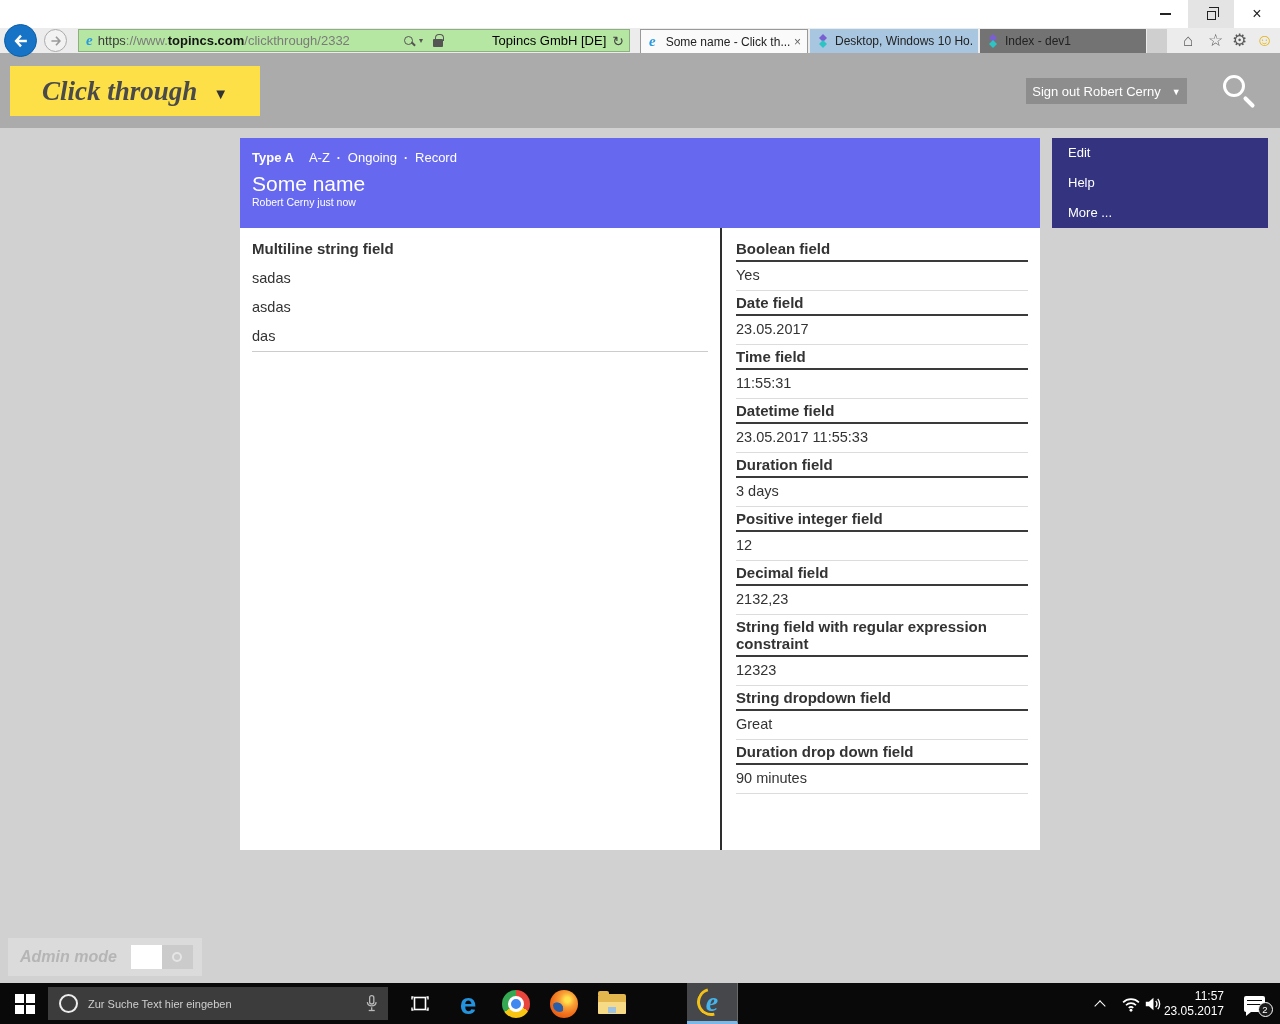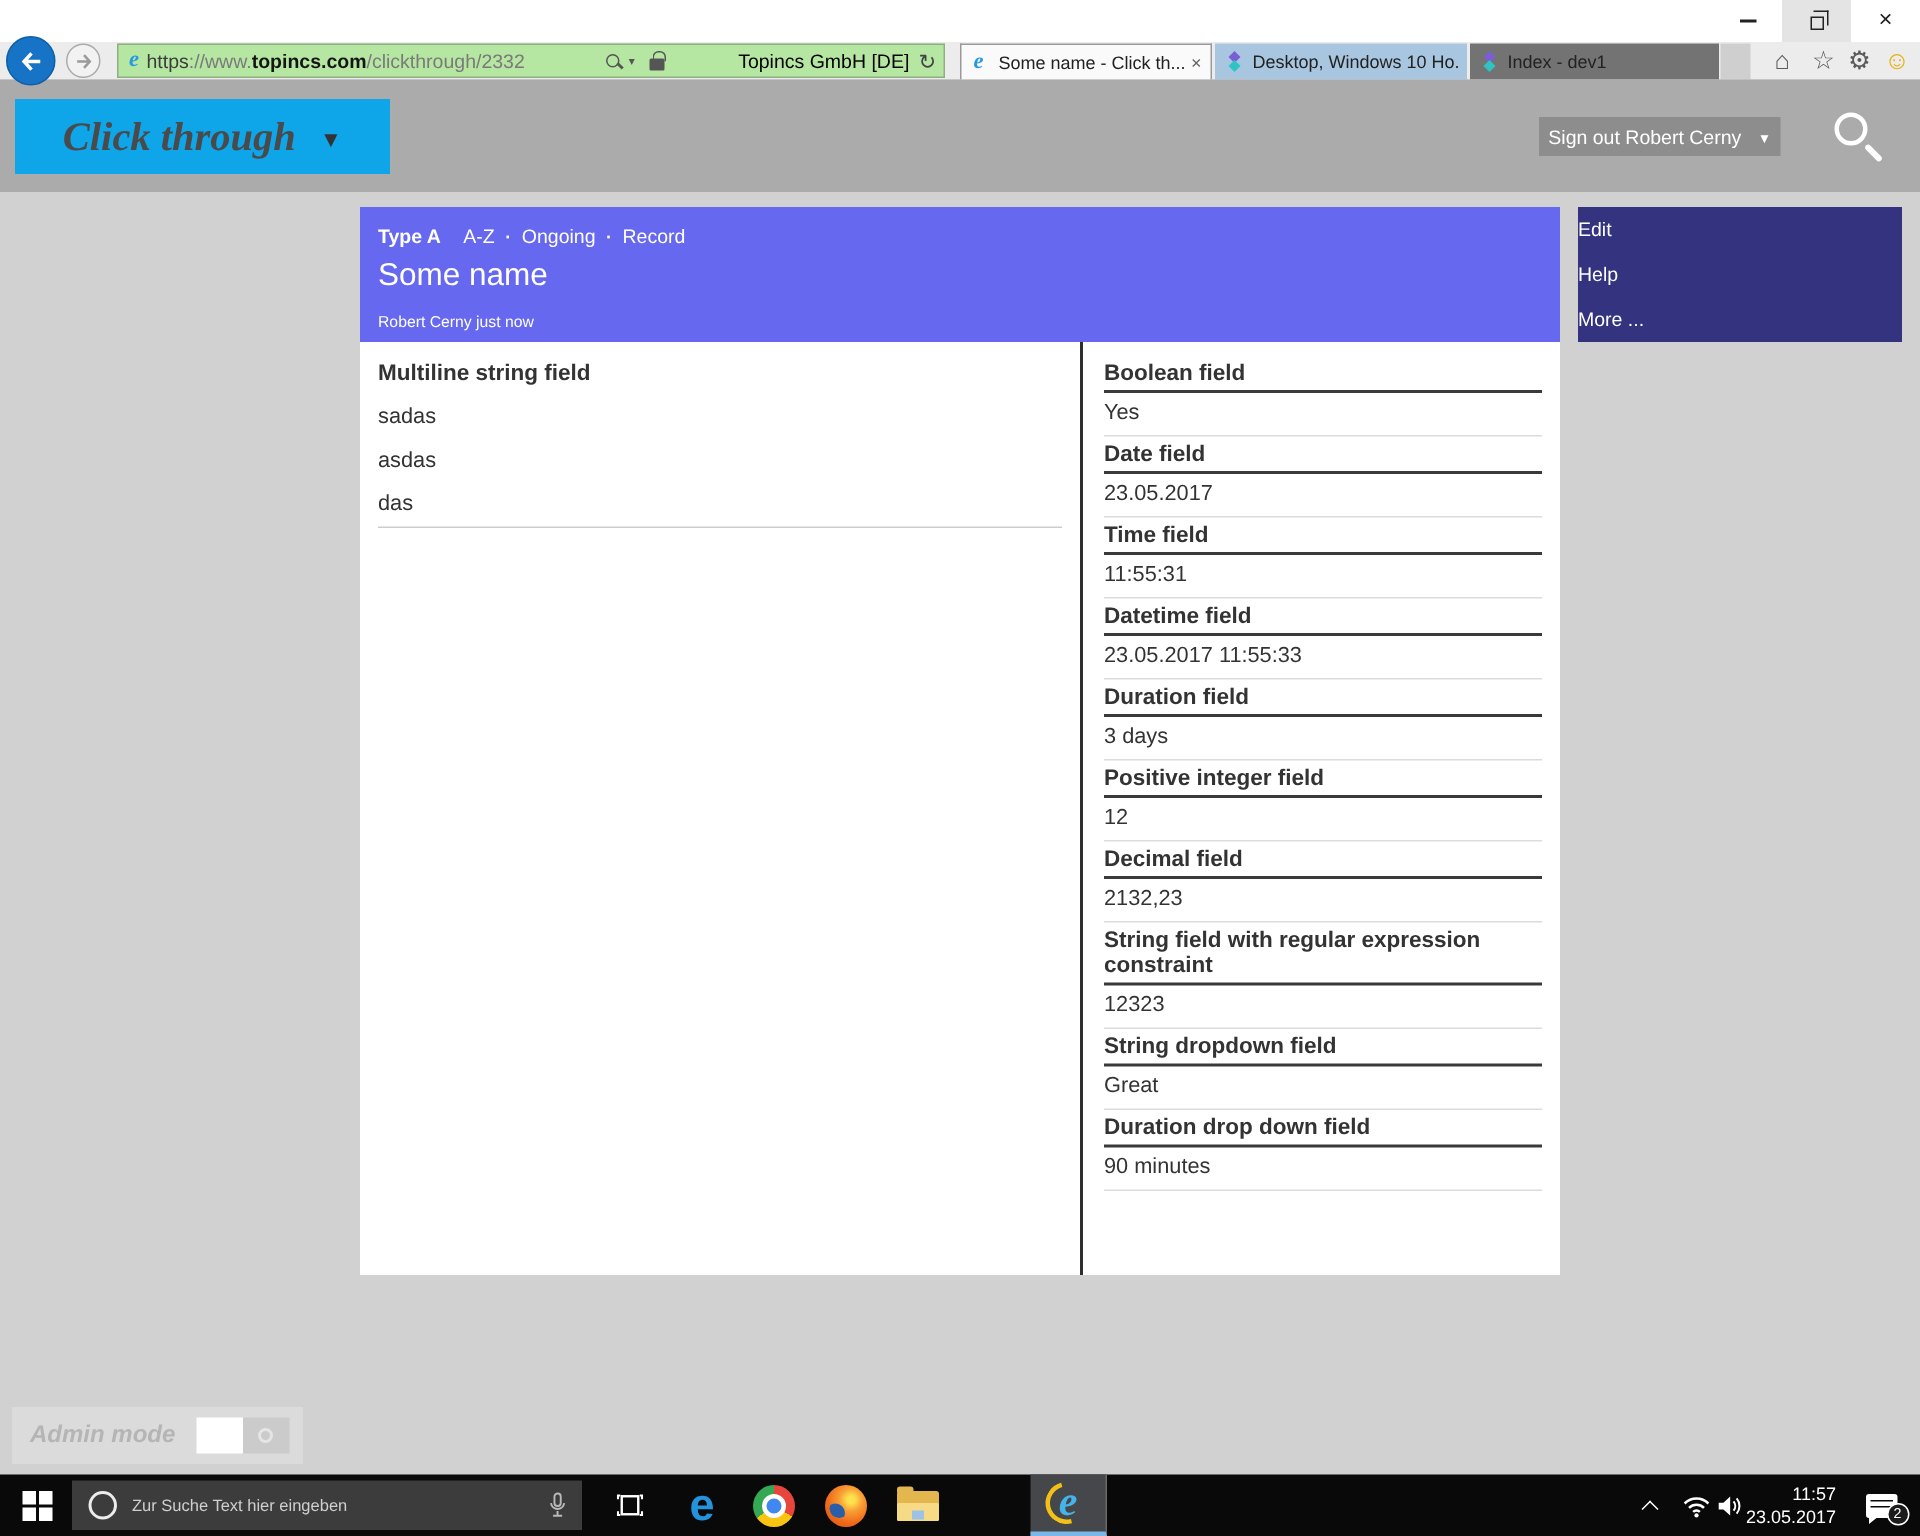--- a/index.html
+++ b/index.html
@@ -41,54 +41,54 @@
   .tab.t3 { left:980px; width:166px; background:#737373; }
   .tab-title { flex:1; white-space:nowrap; overflow:hidden; margin-left:5px; }
   .tab-close { color:#666; font-size:12px; margin-left:4px; }
   .newtab-stub { position:absolute; left:1147px; top:1px; width:20px; height:24px; background:#cfcfcf; }
   .chrome-ico { position:absolute; top:0px; font-size:17px; color:#5a5a5a; line-height:25px; }
   .ico-home { left:1183px; } .ico-star { left:1208px; } .ico-gear { left:1232px; }
   .ico-smiley { left:1256px; color:#e5b30f; }
 
   
   .app-header { position:absolute; top:53px; left:0; width:1280px; height:75px; background:#ababab; }
-  .app-title-box { position:absolute; left:10px; top:13px; width:250px; height:50px; background:#0ea5e9; display:flex; align-items:center; justify-content:center; gap:16px; }
+  .app-title-box { position:absolute; left:10px; top:13px; width:250px; height:50px; background:#fde047; display:flex; align-items:center; justify-content:center; gap:16px; }
   .app-title { font-family:"Liberation Serif","DejaVu Serif",serif; font-style:italic; font-weight:bold; font-size:27px; color:#4a4a4a; }
   .app-title-caret { font-size:15px; color:#333; margin-top:4px; }
   .signout-btn { position:absolute; left:1026px; top:25px; width:161px; height:26px; background:#8d8d8d; color:#fff; font-size:13px; display:flex; align-items:center; justify-content:center; gap:11px; }
   .signout-caret { font-size:9px; color:#fff; margin-top:1px; }
   .search-big { position:absolute; left:1222px; top:21px; width:34px; height:36px; }
   .search-big .lens { position:absolute; left:1px; top:1px; width:22px; height:22px; border:3.5px solid #fff; border-radius:50%; }
   .search-big .handle { position:absolute; width:14px; height:4px; background:#fff; right:0px; bottom:6px; transform:rotate(45deg); border-radius:2px; }
 
   
   .page { position:absolute; top:128px; left:0; width:1280px; height:855px; background:#d1d1d1; }
   .card { position:absolute; left:240px; top:10px; width:800px; height:712px; background:#fff; }
   .card-header { height:90px; background:#6668f0; color:#fff; padding:12px 24px 0 12px; }
   .type-row { display:flex; align-items:center; font-size:13px; }
   .type-label { font-weight:bold; margin-right:15px; }
   .nav-item { margin-right:7px; }
   .nav-sep { margin-right:7px; font-weight:bold; font-size:12px; }
   .record-title { font-size:21px; margin-top:7px; }
-  .record-byline { font-size:10.5px; margin-top:13px; }
+  .record-byline { font-size:10.5px; }
 
   .card-body { display:flex; height:622px; overflow:hidden; }
   .col-left { width:480px; padding:12px 12px 0 12px; }
   .col-divider { width:2px; background:#2e2e2e; }
   .col-right { flex:1; padding:12px 12px 0 14px; }
 
   .ml-label { font-size:15px; font-weight:bold; color:#333; }
   .ml-values { border-bottom:1px solid #ccc; padding-bottom:7px; }
   .ml-value { font-size:14.5px; color:#333; margin-top:13px; }
 
   .rfield { margin-bottom:3px; }
   .rfield .f-label { font-size:15px; font-weight:bold; color:#333; line-height:17px; padding-bottom:3px; border-bottom:2px solid #3a3a3a; }
   .rfield .f-value { font-size:14.5px; color:#333; line-height:17px; padding:5px 0 6px 0; border-bottom:1px solid #dcdcdc; }
 
-  .context-menu { position:absolute; left:1052px; top:10px; width:216px; height:90px; background:#333380; padding:8px 0; }
+  .context-menu { position:absolute; left:1052px; top:10px; width:216px; height:90px; background:#333380; padding:8px 16px; }
   .menu-item { color:#fff; font-size:13px; line-height:14px; margin-bottom:16px; }
 
   .admin-box { position:absolute; left:8px; top:810px; width:194px; height:38px; background:#dbdbdb; display:flex; align-items:center; }
   .admin-label { font-family:Liberation Sans, sans-serif; font-style:italic; font-weight:bold; font-size:16px; color:#b5b5b5; margin-left:12px; }
   .admin-toggle { margin-left:14px; width:62px; height:24px; display:flex; }
   .admin-toggle .t-off { width:31px; background:#fff; }
   .admin-toggle .t-on { width:31px; background:#cbcbcb; display:flex; align-items:center; justify-content:center; }
   .admin-knob { width:10px; height:10px; border:2px solid #e5e5e5; border-radius:50%; }
 
   

